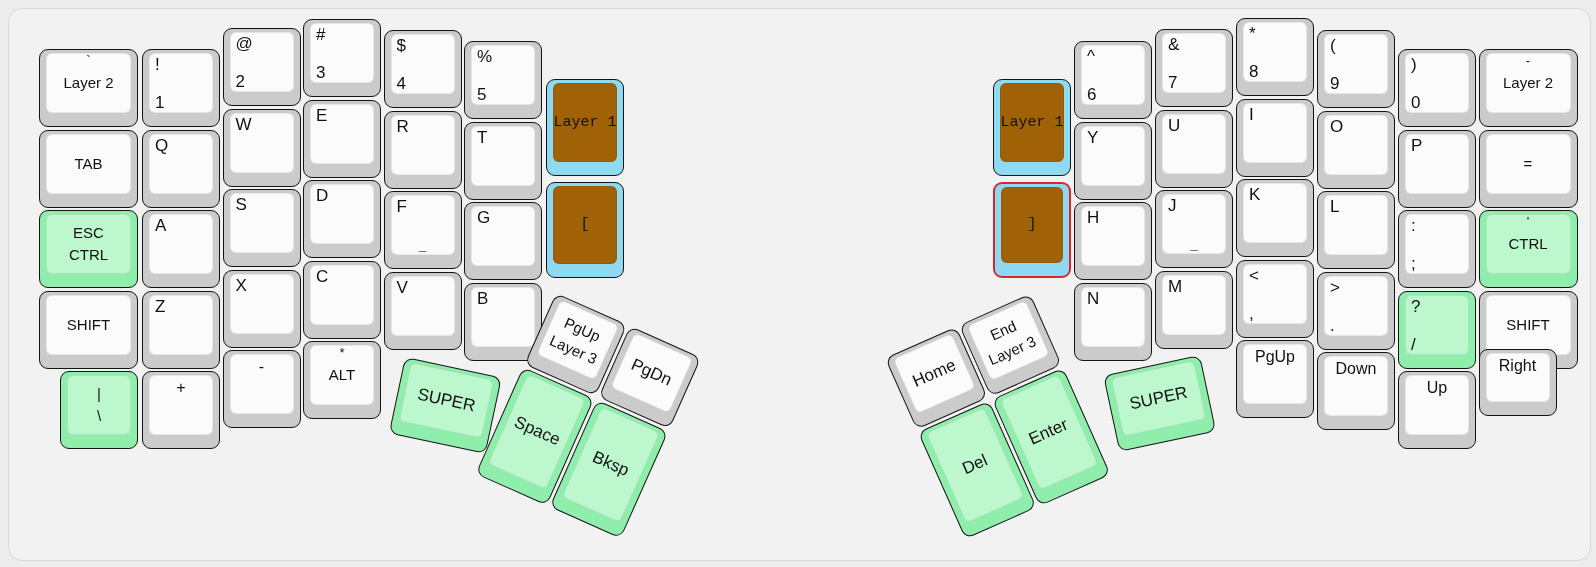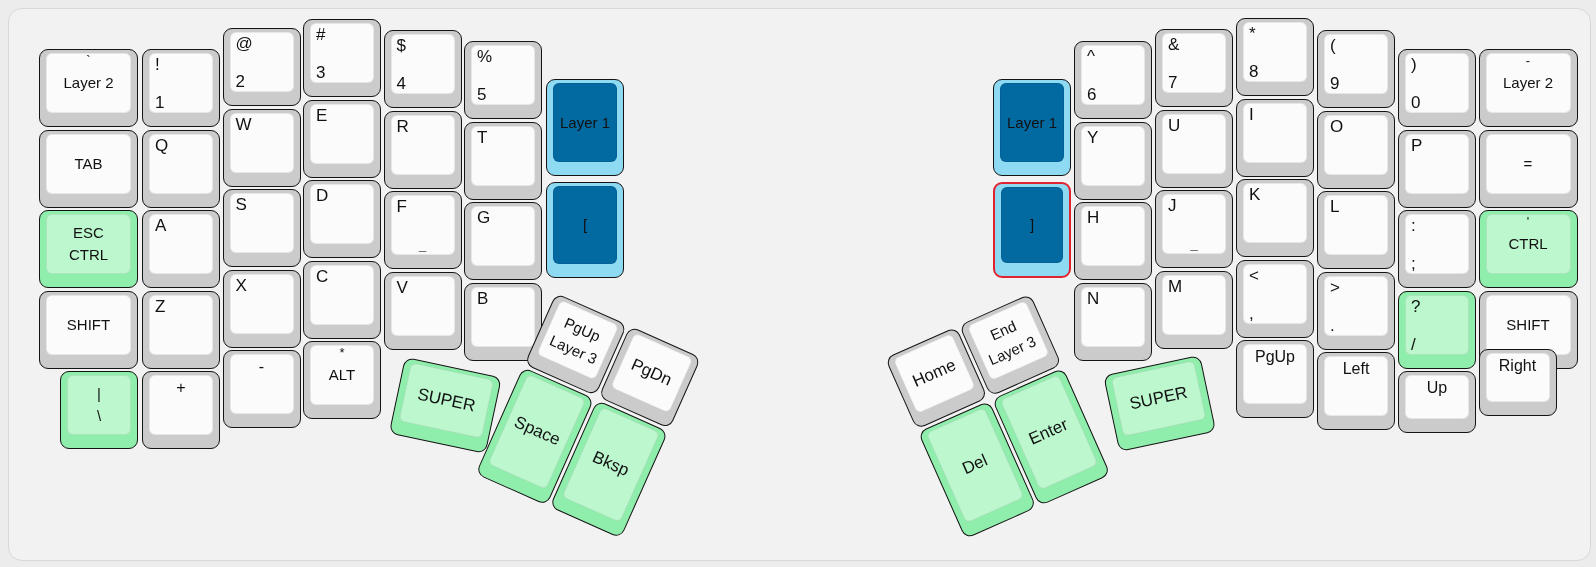--- a/index.html
+++ b/index.html
@@ -23,21 +23,21 @@
   .key.white{background:#cbcbcb;}
   .key.green{background:#8feeab;}
   .key.blue{background:#8edaf2;}
   .key.hl{border:2px solid #e02330;}
   .cap{
     position:absolute;left:6px;right:6px;top:3px;bottom:13px;
     border-radius:6px;border:1px solid rgba(0,0,0,0.08);
   }
   .white .cap{background:#fbfbfb;}
   .green .cap{background:#bcf7ce;}
-  .blue .cap{background:#0369a1;}
+  .blue .cap{background:#a16207;font-family:Liberation Mono, monospace;}
   .lb{position:absolute;color:#111;}
   .lb.tl{left:5px;top:1px;font-size:17px;}
   .lb.tl2{left:5px;top:39px;font-size:17px;}
   .lb.tc{left:0;right:0;top:-1px;text-align:center;font-size:13px;}
   .lb.tcl{left:0;right:0;top:3px;text-align:center;font-size:16px;}
   .lb.bar{left:0;right:0;bottom:2px;text-align:center;font-size:13px;color:#555;}
   .lc{
     position:absolute;left:0;top:0;right:0;bottom:0;
     display:flex;flex-direction:column;align-items:center;justify-content:center;
   }
@@ -370,21 +370,21 @@
         </div>
       </div>
       <div class="key white" style="left: 1317px; top: 271.5px; width: 78px; height: 78px;">
         <div class="cap">
           <span class="lb tl">&gt;</span>
           <span class="lb tl2">.</span>
         </div>
       </div>
       <div class="key white" style="left: 1317px; top: 352px; width: 78px; height: 78px;">
         <div class="cap">
-          <span class="lb tcl">Left</span>
+          <span class="lb tcl">Down</span>
         </div>
       </div>
       <div class="key white" style="left: 1398px; top: 49px; width: 78px; height: 78px;">
         <div class="cap">
           <span class="lb tl">)</span>
           <span class="lb tl2">0</span>
         </div>
       </div>
       <div class="key white" style="left: 1398px; top: 129.5px; width: 78px; height: 78px;">
         <div class="cap">
@@ -396,21 +396,21 @@
           <span class="lb tl">:</span>
           <span class="lb tl2">;</span>
         </div>
       </div>
       <div class="key green" style="left: 1398px; top: 290.5px; width: 78px; height: 78px;">
         <div class="cap">
           <span class="lb tl">?</span>
           <span class="lb tl2">/</span>
         </div>
       </div>
-      <div class="key white" style="left: 1398px; top: 371px; width: 78px; height: 62px;">
+      <div class="key white" style="left: 1398px; top: 371px; width: 78px; height: 78px;">
         <div class="cap">
           <span class="lb tcl">Up</span>
         </div>
       </div>
       <div class="key white" style="left: 1478.5px; top: 49px; width: 99px; height: 78px;">
         <div class="cap">
           <span class="lb tc">-</span>
           <div class="lc">
             <span class="lb c">Layer 2</span>
           </div>

